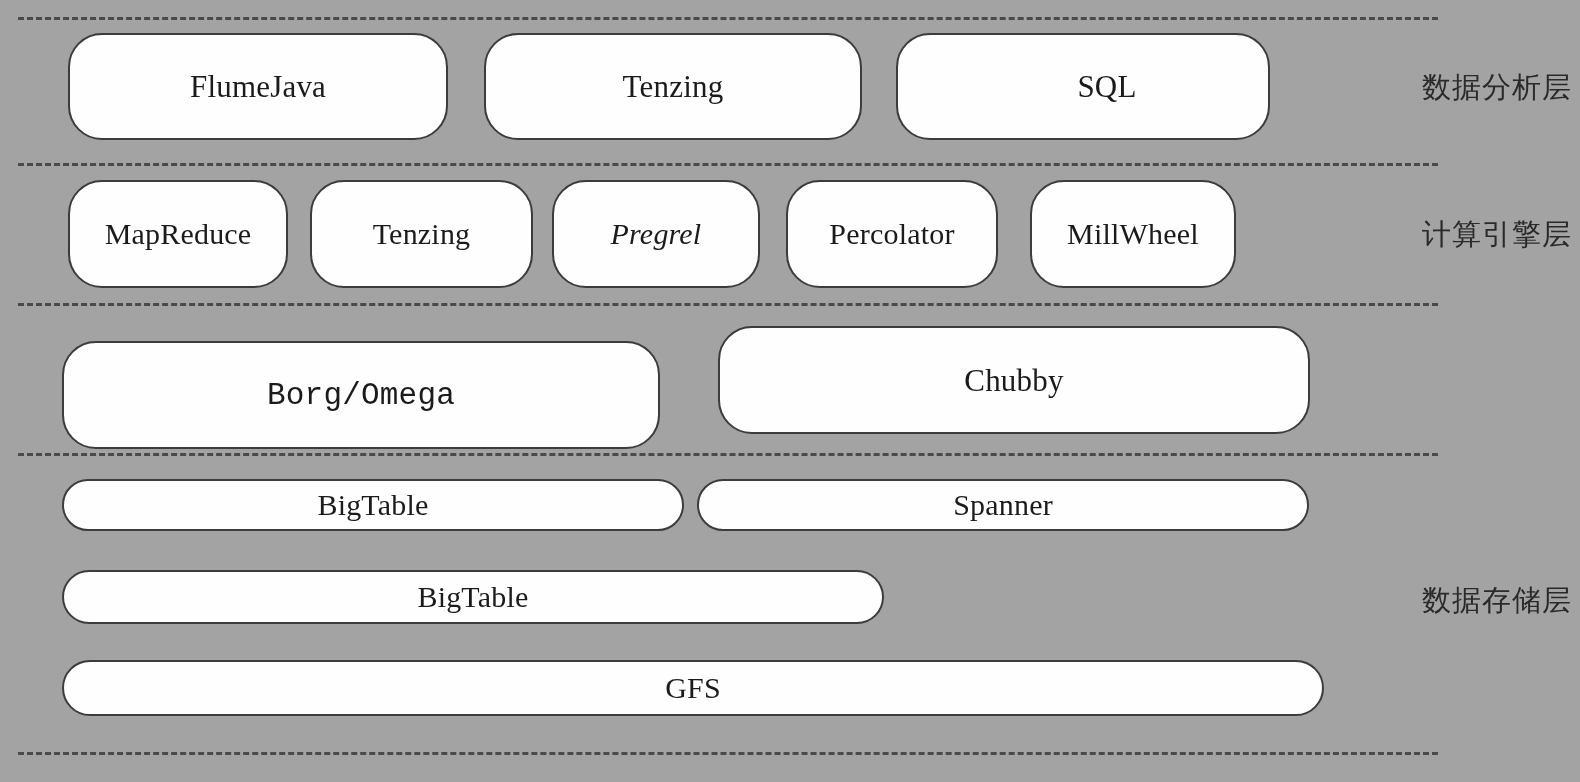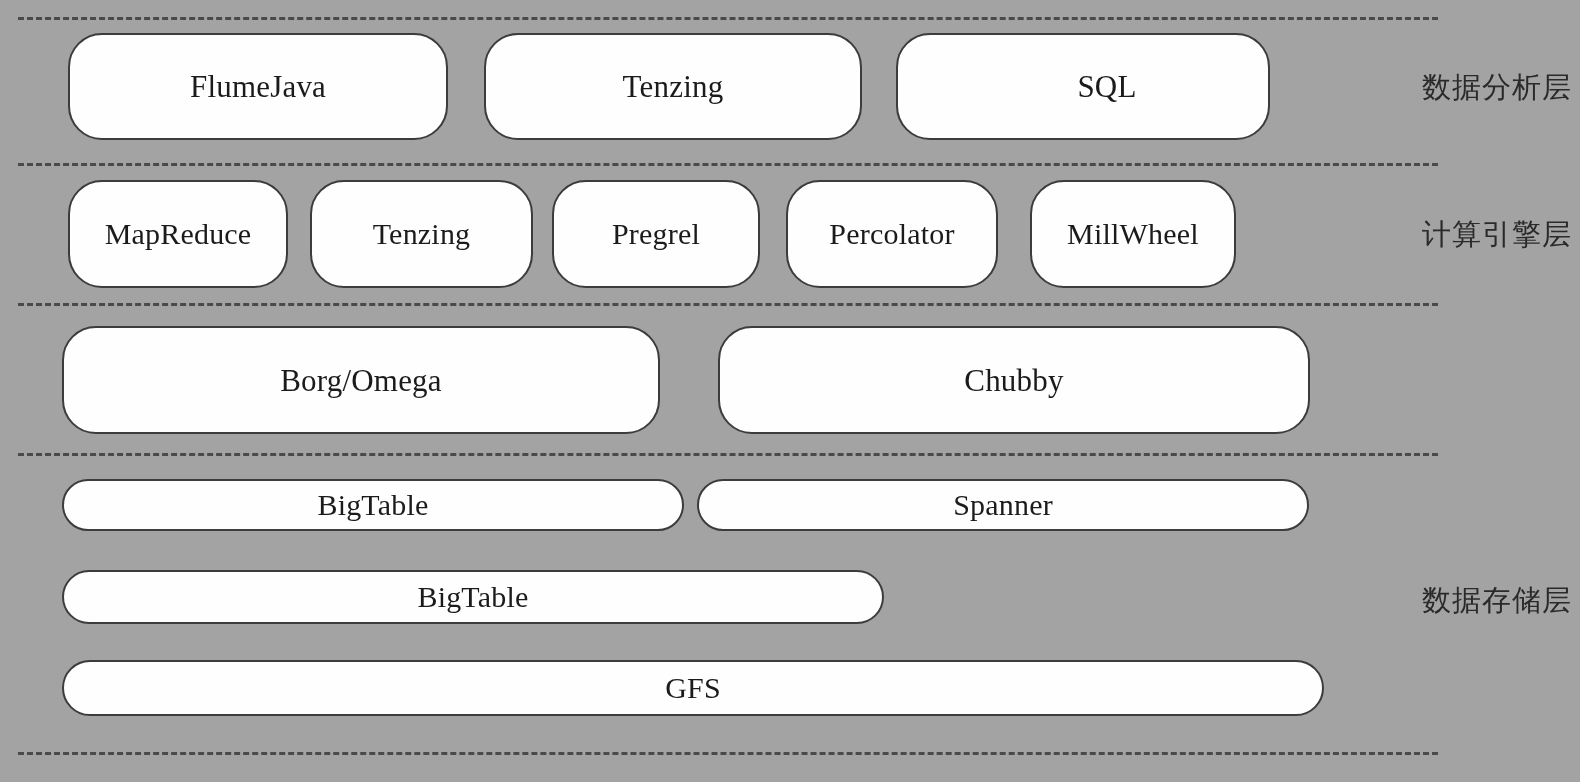--- a/index.html
+++ b/index.html
@@ -78,31 +78,31 @@
     <div class="node r-soft" style="left: 896px; top: 33px; width: 374px; height: 107px;">
       <span class="label" style="font-size: 31px; margin-left: 48px;">SQL</span>
     </div>
     <div class="layer-caption" style="top: 68px;">数据分析层</div>
     <div class="node r-soft" style="left: 68px; top: 180px; width: 220px; height: 108px;">
       <span class="label" style="font-size: 30px;">MapReduce</span>
     </div>
     <div class="node r-soft" style="left: 310px; top: 180px; width: 223px; height: 108px;">
       <span class="label" style="font-size: 30px;">Tenzing</span>
     </div>
-    <div class="node r-soft" style="left: 552px; top: 180px; width: 208px; height: 108px;">
+    <div class="node r-soft" style="left: 552px; top: 180px; width: 208px; height: 108px; font-style: italic;">
       <span class="label" style="font-size: 30px;">Pregrel</span>
     </div>
     <div class="node r-soft" style="left: 1030px; top: 180px; width: 206px; height: 108px;">
       <span class="label" style="font-size: 30px;">MillWheel</span>
     </div>
     <div class="node r-soft" style="left: 786px; top: 180px; width: 212px; height: 108px;">
       <span class="label" style="font-size: 30px;">Percolator</span>
     </div>
     <div class="layer-caption" style="top: 215px;">计算引擎层</div>
-    <div class="node r-soft" style="left: 62px; top: 326px; width: 598px; height: 108px;">
+    <div class="node r-soft" style="left: 62px; top: 341px; width: 598px; height: 108px; font-family: Liberation Mono, monospace;">
       <span class="label" style="font-size: 31px;">Borg/Omega</span>
     </div>
     <div class="node r-soft" style="left: 718px; top: 326px; width: 592px; height: 108px;">
       <span class="label" style="font-size: 31px;">Chubby</span>
     </div>
     <div class="node r-pill" style="left: 62px; top: 479px; width: 622px; height: 52px;">
       <span class="label" style="font-size: 30px;">BigTable</span>
     </div>
     <div class="node r-pill" style="left: 697px; top: 479px; width: 612px; height: 52px;">
       <span class="label" style="font-size: 30px;">Spanner</span>

